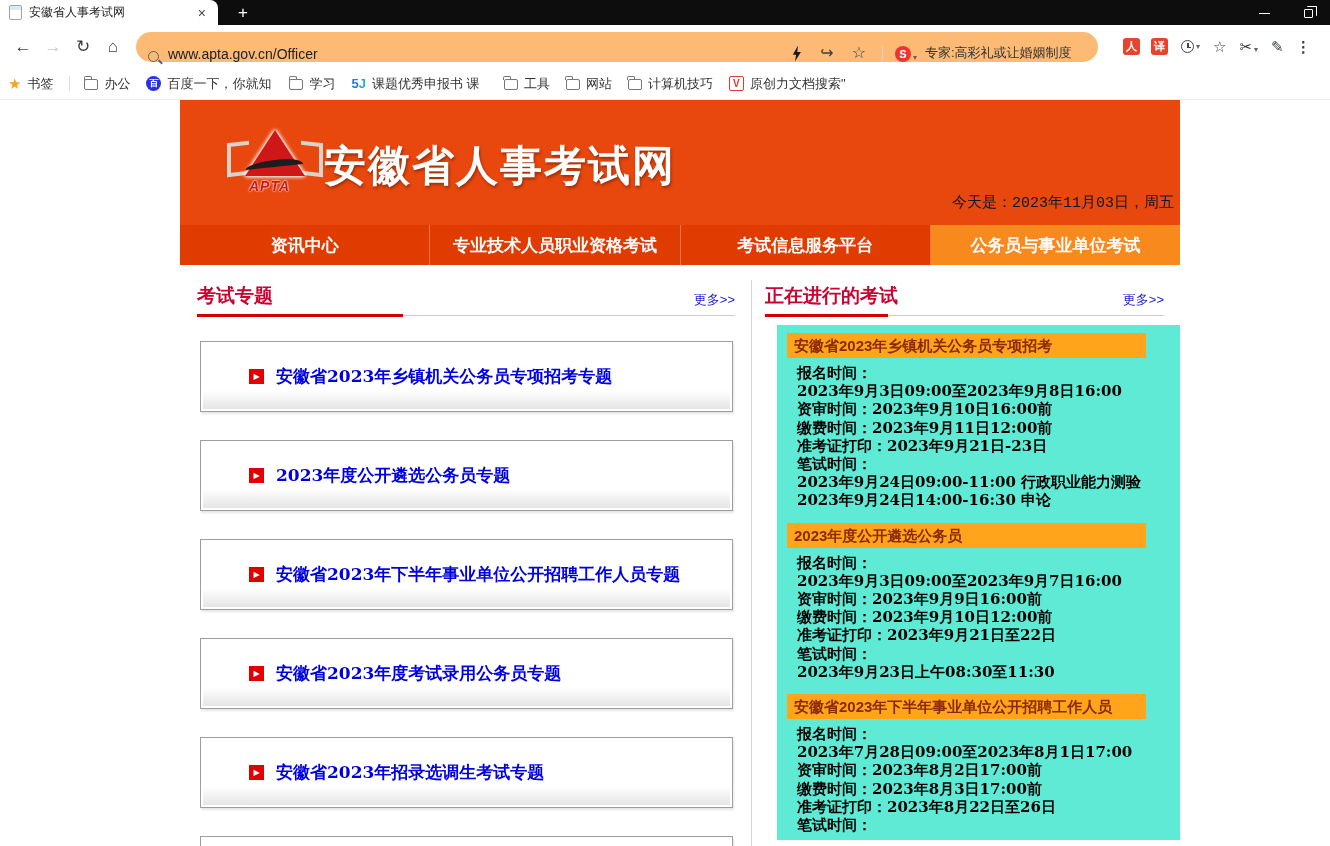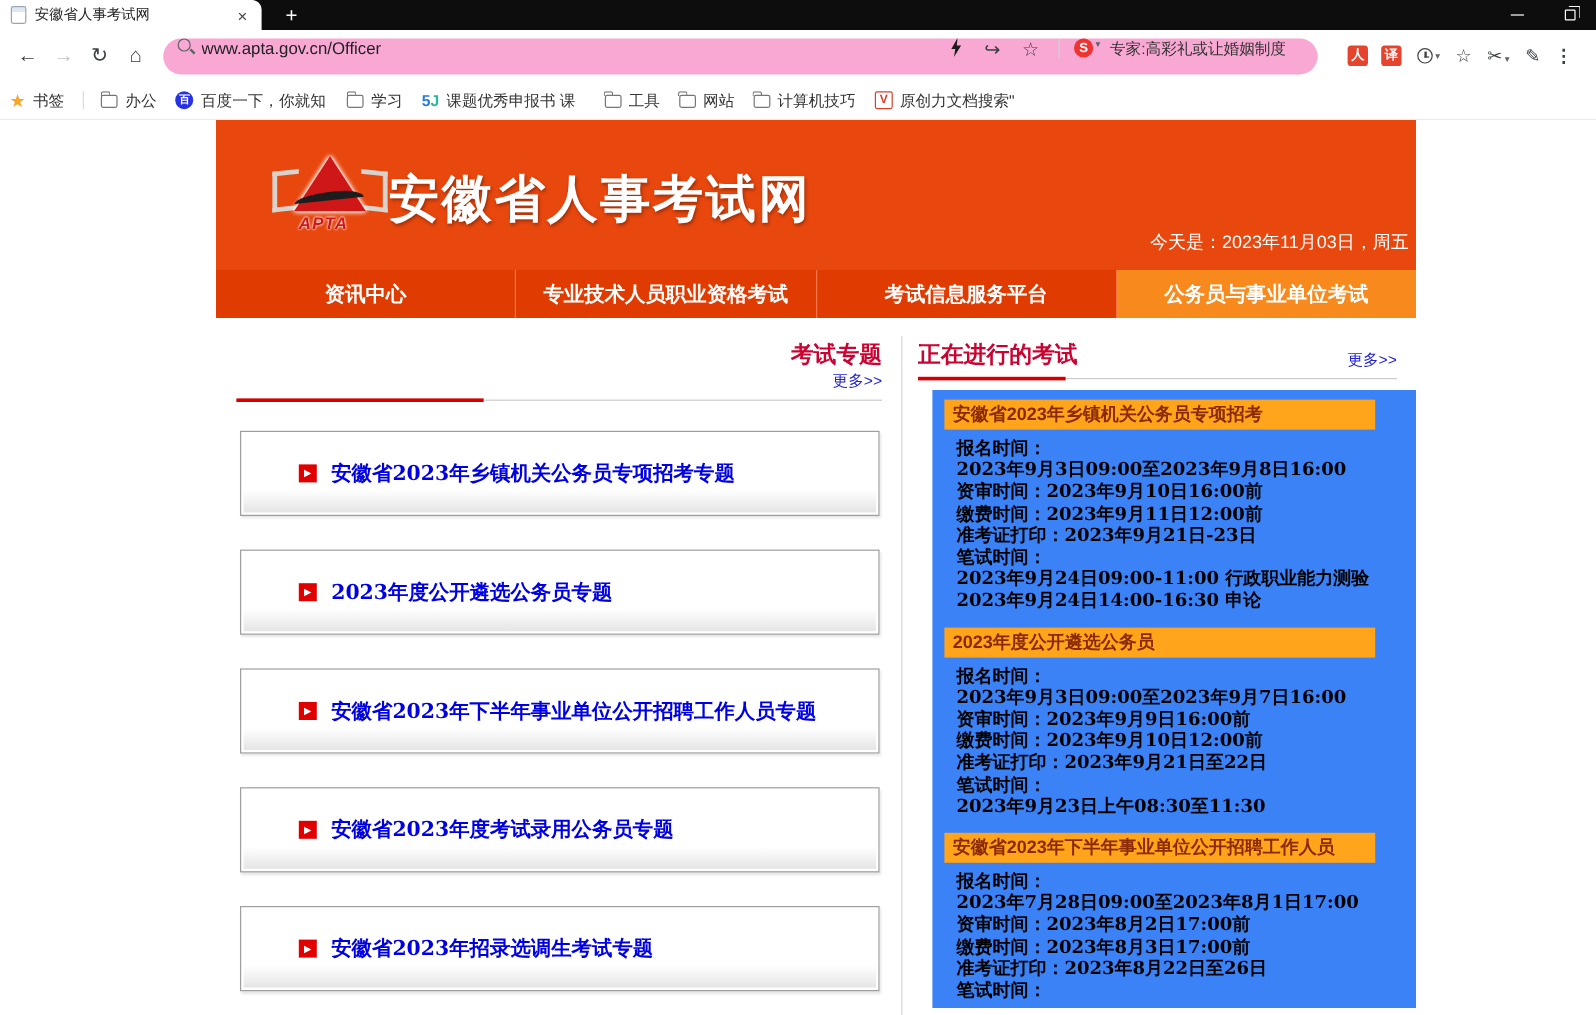--- a/index.html
+++ b/index.html
@@ -20,22 +20,22 @@
   .win-btn { width:44px; text-align:center; color:#fff; }
   .win-min { display:inline-block; width:11px; height:0; border-top:1.5px solid #fff; vertical-align:middle; }
   .win-max { display:inline-block; width:9px; height:9px; border:1.5px solid #fff; border-radius:1px; position:relative; }
   .win-max::before { content:''; position:absolute; left:2px; top:-4px; width:9px; height:9px;
     border:1.5px solid #fff; border-left:none; border-bottom:none; border-radius:1px; }
 
   
   .toolbar { height:43px; background:#fff; display:flex; align-items:center; padding-left:8px; }
   .nav-ic { width:30px; text-align:center; font-size:17px; color:#3c4043; flex:none; }
   .nav-ic.disabled { color:#c3c7cb; }
-  .addr { height:30px; width:962px; margin-left:8px; background:#f9a8d4; border-radius:15px;
-    display:flex; align-items:flex-start; padding:0 10px 0 12px; flex:none; }
+  .addr { height:30px; width:962px; margin-left:8px; background:#fdba74; border-radius:15px;
+    display:flex; align-items:flex-end; padding:0 10px 0 12px; flex:none; }
   .mag { width:11px; height:11px; border:1.8px solid #5f6368; border-radius:50%; position:relative; flex:none; }
   .mag::after { content:''; position:absolute; left:9px; top:9px; width:5px; height:1.8px;
     background:#5f6368; transform:rotate(45deg); }
   .url { font-size:14px; color:#202124; margin-left:9px; flex:1; white-space:nowrap; overflow:hidden; }
   .addr-ic { margin-left:18px; color:#202124; font-size:15px; flex:none; }
   .bolt { width:11px; height:16px; background:#1b1b1b;
     clip-path:polygon(62% 0,14% 58%,44% 58%,34% 100%,88% 40%,55% 40%); }
   .share-ic { font-size:16px; color:#3c4043; }
   .star-o { color:#3c4043; font-size:16px; }
   .addr-sep { width:1px; height:16px; background:#d0d4d8; margin-left:16px; flex:none; }
@@ -82,55 +82,55 @@
     border-bottom:46px solid #cf1718; filter:drop-shadow(0 0 2px #fff) drop-shadow(0 0 1px #fff); }
   .logo-swoosh { position:absolute; left:18px; top:32px; width:58px; height:7px; background:#1d1d1d;
     border-radius:60% 40% 50% 50%/100% 100% 0 0; transform:rotate(-6deg); }
   .logo-apta { position:absolute; left:22px; top:50px; color:#cf1718; font-weight:bold; font-size:14px;
     letter-spacing:1px; font-style:italic; text-shadow:0 0 2px #fff,0 0 2px #fff; }
   .logo-brk { position:absolute; width:22px; height:34px; border:4px solid #d9d3cd; top:14px; }
   .logo-brk.l { left:0; border-right:none; transform:skewY(-6deg); }
   .logo-brk.r { right:4px; border-left:none; transform:skewY(6deg); }
   .site-title { position:absolute; left:144px; top:38px; color:#fff; font-size:42px; font-weight:bold;
     letter-spacing:2px; text-shadow:1px 2px 3px rgba(0,0,0,.35); }
-  .date-line { position:absolute; right:6px; bottom:13px; color:#ffffff; font-size:15px; }
+  .date-line { position:absolute; right:6px; bottom:13px; color:#0f172a; font-size:15px;font-family:Liberation Mono, monospace; }
 
   .mainnav { display:flex; height:40px; background:#e03c02; }
   .nav-item { flex:1; display:flex; align-items:center; justify-content:center; color:#fff;
     font-size:17px; font-weight:bold; border-left:1px solid #f4744a; cursor:pointer; }
   .nav-item:first-child { border-left:none; }
   .nav-item.active { background:#f8891c; }
 
   .content { position:relative; height:581px; }
   .v-divider { position:absolute; left:571px; top:15px; bottom:-1px; width:1px; background:#d7d7d7; }
   .col-left { position:absolute; left:0; top:0; width:572px; }
   .col-right { position:absolute; left:572px; top:0; width:428px; }
 
   .sec-head { display:flex; justify-content:space-between; align-items:flex-end;
     border-bottom:1px solid #ccc; position:relative; padding-bottom:6px; }
-  .col-left .sec-head { margin:18px 17px 0 17px;flex-direction:column; }
+  .col-left .sec-head { margin:18px 17px 0 17px; }
   .col-right .sec-head { margin:18px 16px 0 13px; }
   .sec-title { color:#c80532; font-size:19px; font-weight:bold; }
   .sec-more { color:#2222cc; font-size:13px; text-decoration:none; }
   .sec-head .redbar { position:absolute; left:0; bottom:-2px; height:3px; background:#d40000; }
   .col-left .redbar { width:206px; }
   .col-right .redbar { width:123px; }
 
   .cards { margin:25px 0 0 20px; }
   .card { width:533px; height:71px; border:1px solid #9e9e9e; margin-bottom:28px;
     background:linear-gradient(180deg,#fff 0%,#fff 70%,#e2e2e2 100%);
     box-shadow:inset 0 0 0 2px #fff, 1px 2px 2px rgba(0,0,0,.10);
     display:flex; align-items:center; padding-left:48px; }
   .play-sq { width:15px; height:15px; background:#e00000; color:#fff; font-size:8px; text-align:center;
     line-height:15px; flex:none; }
   .card a { margin-left:12px; color:#0000e0; font-weight:bold; font-size:17px; text-decoration:none;
     font-family:"DejaVu Serif", serif; }
   .card.partial { margin-bottom:0; }
 
-  .exam-panel { margin:9px 0 16px 25px; width:403px; background:#3b82f6; padding:8px 0 6px 10px; }
+  .exam-panel { margin:9px 0 16px 25px; width:403px; background:#5eead4; padding:8px 0 6px 10px; }
   .exam-block { margin-bottom:13px; }
   .exam-block:last-child { margin-bottom:0; }
   .exam-banner { width:359px; height:25px; background:#ffa41b; color:#8b2a00; font-size:15px;
     font-weight:bold; line-height:25px; padding-left:7px; margin-bottom:6px; }
   .exam-line { font-family:"DejaVu Serif", serif; font-size:15px; font-weight:bold; color:#000;
     line-height:18.2px; padding-left:10px; white-space:nowrap; }
 </style>
 </head>
 <body>
 

